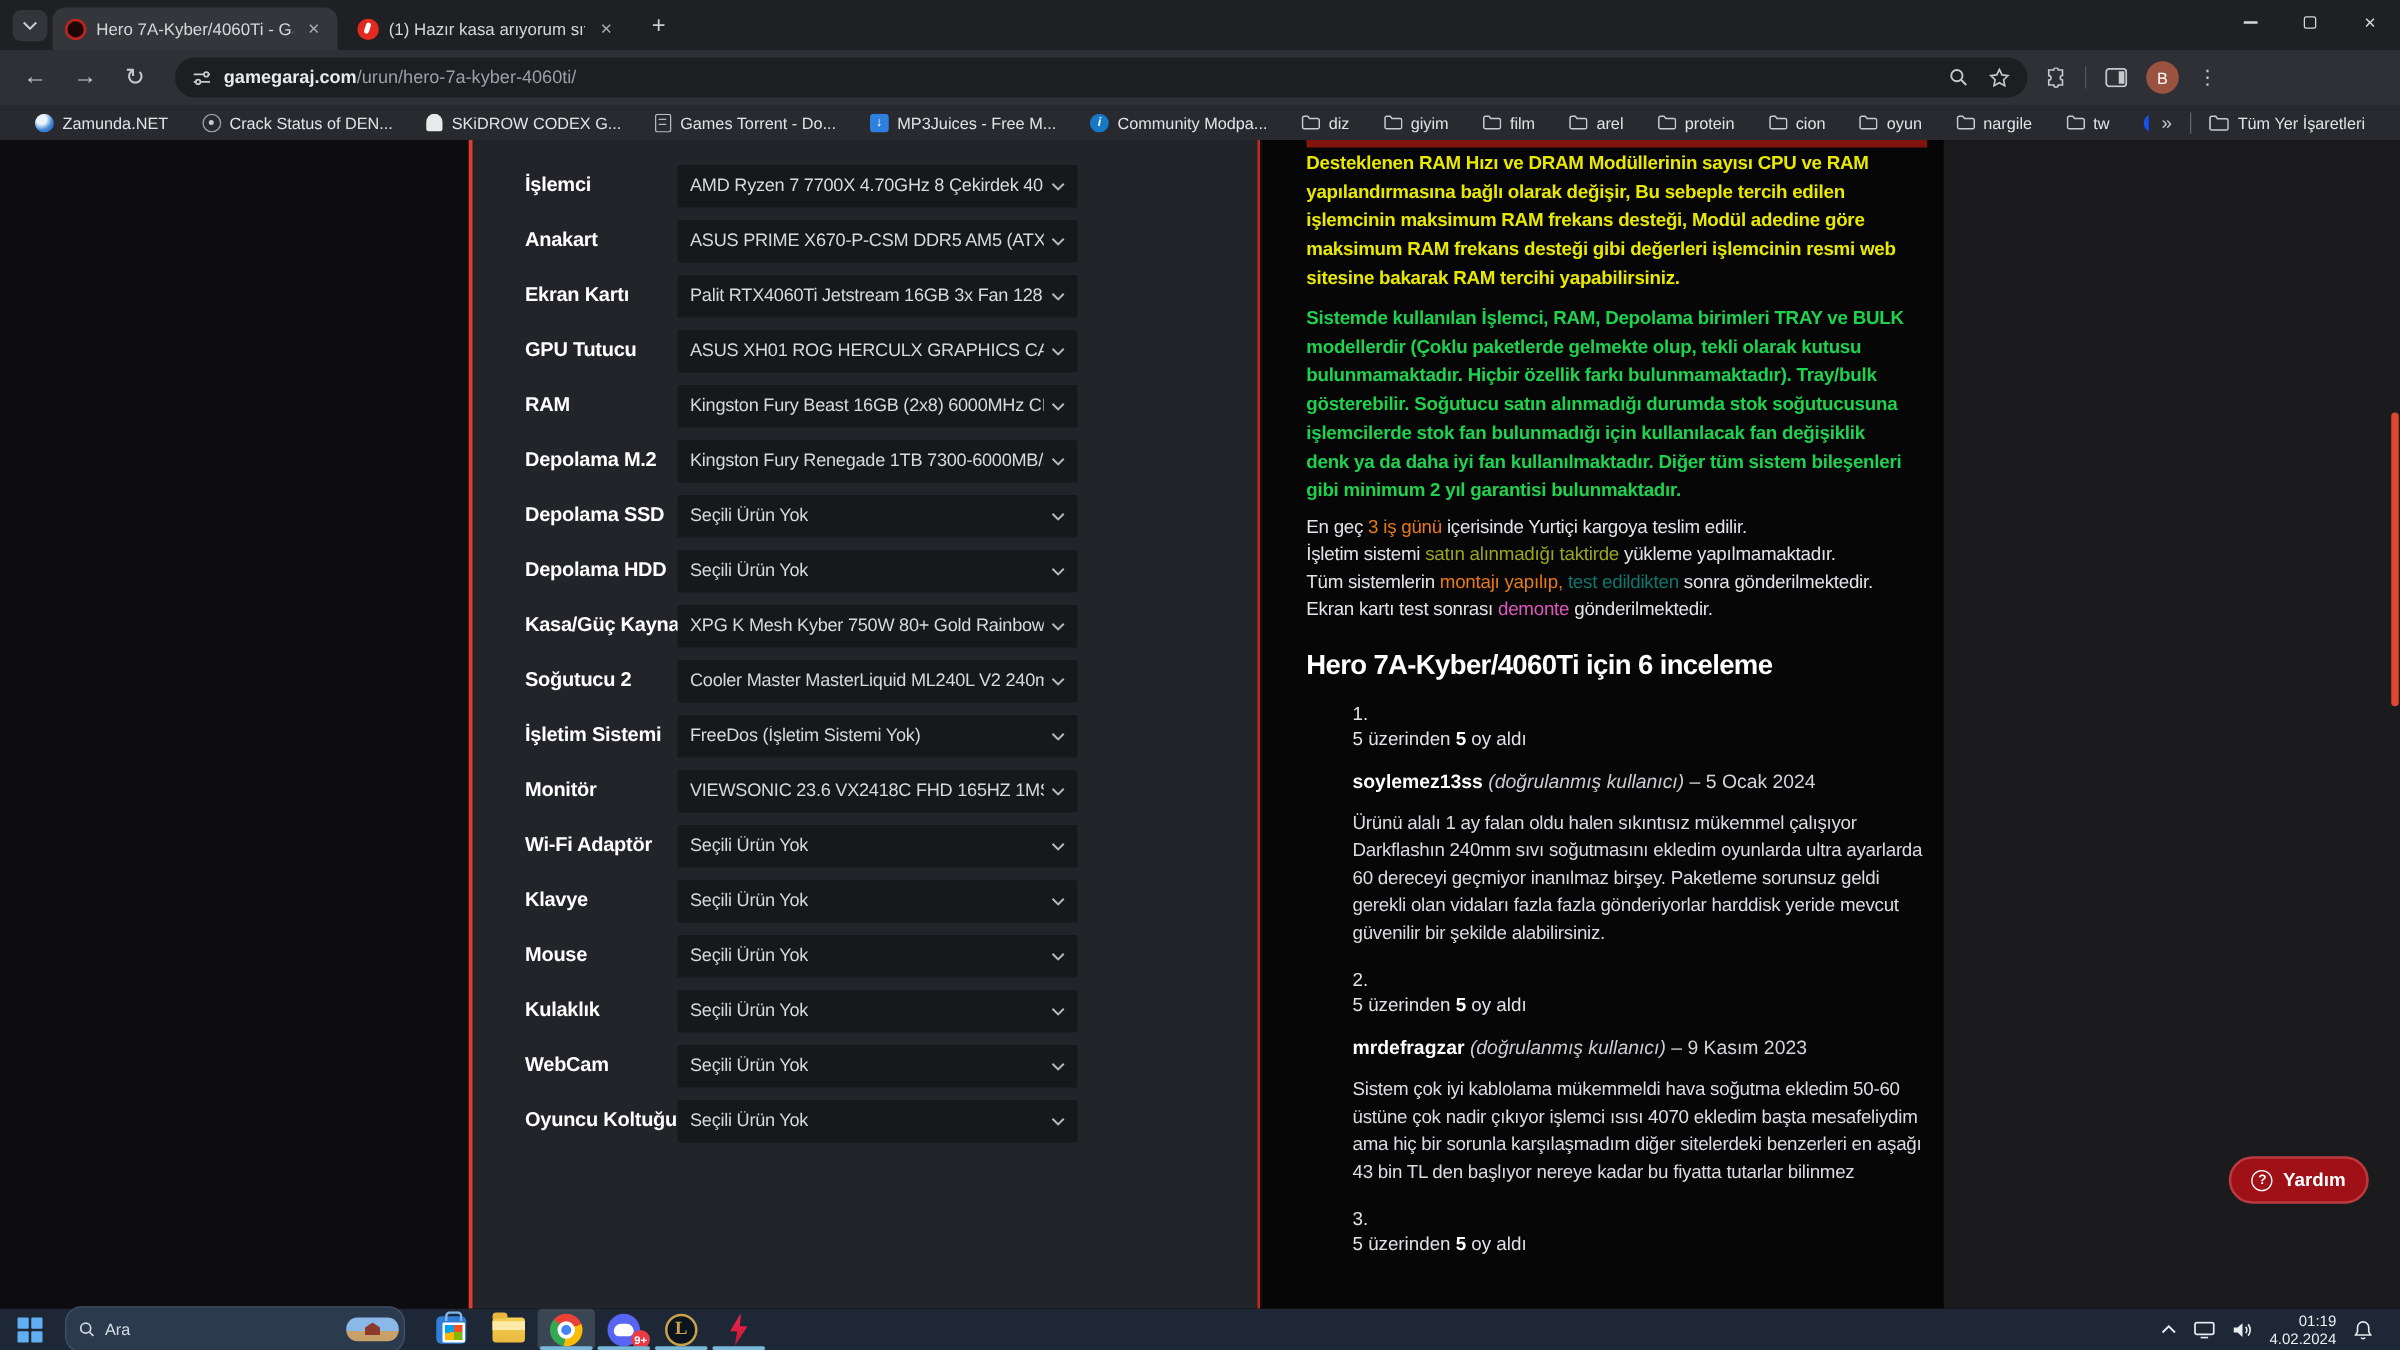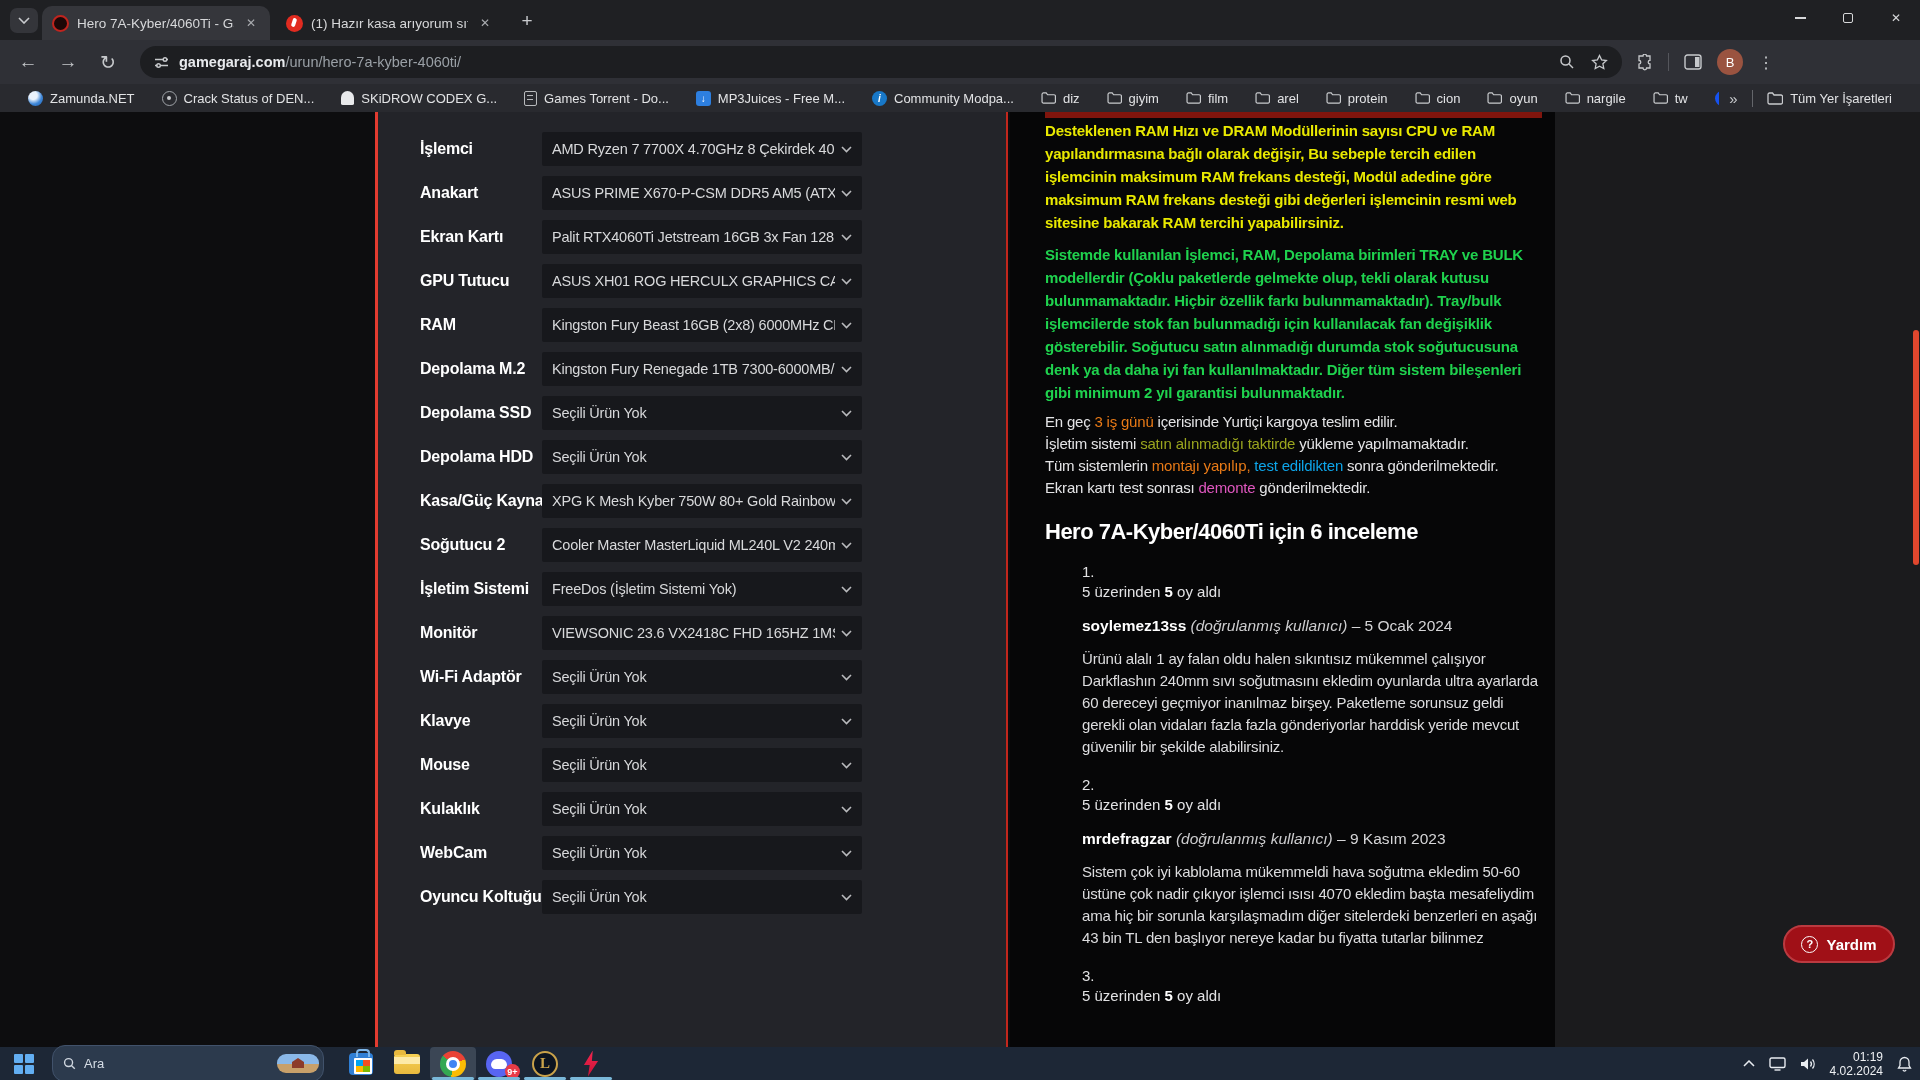--- a/index.html
+++ b/index.html
@@ -66,21 +66,21 @@
   .f-chev { flex:none; margin-left:6px; }
 
   
   .article { position:absolute; left:1045px; top:0; width:497px; height:935px; overflow:hidden; }
   .top-strip { width:100%; height:6px; background:#80150d; }
   .ln { white-space:nowrap; }
   .para-yellow { margin-top:1px; font-size:15px; font-weight:bold; color:#e9e900; line-height:23px; letter-spacing:-0.2px; }
   .para-green { margin-top:9px; font-size:15px; font-weight:bold; color:#1fd24e; line-height:23px; letter-spacing:-0.2px; }
   .info-lines { margin-top:7px; font-size:15px; line-height:22px; letter-spacing:-0.2px; }
   .c-white { color:#e4e4e6; } .c-orange { color:#e87a17; } .c-olive { color:#9aa51e; }
-  .c-yellow2 { color:#0ea5e9;text-align:center; } .c-pink { color:#df57bf; }
+  .c-yellow2 { color:#0f766e;text-align:center; } .c-pink { color:#df57bf; }
   .reviews-heading { margin-top:20px; font-size:22px; font-weight:bold; color:#ffffff; letter-spacing:-0.5px; }
   .reviews { margin-left:37px; margin-top:14px; }
   .review { margin-top:18px; }
   .r-num { font-size:15px; color:#e2e2e4; }
   .r-rating { font-size:15px; color:#e2e2e4; margin-top:3px; }
   .r-rating b { color:#fff; }
   .r-meta { margin-top:17px; font-size:15.5px; color:#d5d5d7; }
   .r-meta .author { font-weight:bold; color:#ffffff; }
   .r-meta .verified { font-style:italic; color:#cdcdcf; }
   .r-body { margin-top:13px; font-size:15px; line-height:22px; color:#dddddf; letter-spacing:-0.2px; }
@@ -110,21 +110,21 @@
   .ico-explorer { width:26px; height:20px; background:linear-gradient(#f7d154, #e8b93e); border-radius:3px; position:relative; }
   .ico-explorer::before { content:""; position:absolute; left:0; top:-4px; width:12px; height:5px; background:#e8b93e; border-radius:3px 3px 0 0; }
   .ico-explorer::after { content:""; position:absolute; left:0; top:3px; width:26px; height:7px; background:#fdeaa8; }
   .ico-chrome { width:26px; height:26px; border-radius:50%; background:conic-gradient(from -50deg, #ea4335 0 33%, #fbbc05 0 66%, #34a853 0); position:relative; }
   .ico-chrome::after { content:""; position:absolute; left:6px; top:6px; width:14px; height:14px; border-radius:50%; background:#4285f4; border:3px solid #fff; box-sizing:border-box; }
   .ico-discord { width:26px; height:26px; border-radius:50%; background:#5865f2; position:relative; }
   .ico-discord::before { content:""; position:absolute; left:5px; top:8px; width:16px; height:10px; background:#fff; border-radius:7px 7px 5px 5px; }
   .badge { position:absolute; right:2px; bottom:1px; min-width:15px; height:15px; border-radius:8px; background:#e83b46; color:#fff; font-size:9px; font-weight:bold; display:flex; align-items:center; justify-content:center; padding:0 2px; }
   .ico-lol { width:26px; height:26px; border-radius:50%; background:#0c1420; border:2px solid #c9a24a; color:#c9a24a; font-size:15px; font-weight:bold; display:flex; align-items:center; justify-content:center; font-family:"Liberation Serif", serif; }
   .ico-medal { width:22px; height:26px; background:linear-gradient(#f2264e, #c81236); clip-path:polygon(58% 0,18% 56%,44% 56%,36% 100%,82% 40%,54% 40%); }
-  .tray { margin-left:auto; display:flex; align-items:center; gap:14px; padding-right:8px; color:#e8ecf1; }
+  .tray { margin-left:auto; display:flex; align-items:center; gap:14px; padding-right:22px; color:#e8ecf1; }
   .clock { text-align:right; font-size:12px; line-height:14px; color:#eef0f3; }
 
   svg.gl { display:block; }
 </style>
 </head>
 <body>
 
 <div id="screen">
 
   <div class="titlebar">
@@ -519,22 +519,22 @@
           <div class="ln">Desteklenen RAM Hızı ve DRAM Modüllerinin sayısı CPU ve RAM</div>
           <div class="ln">yapılandırmasına bağlı olarak değişir, Bu sebeple tercih edilen</div>
           <div class="ln">işlemcinin maksimum RAM frekans desteği, Modül adedine göre</div>
           <div class="ln">maksimum RAM frekans desteği gibi değerleri işlemcinin resmi web</div>
           <div class="ln">sitesine bakarak RAM tercihi yapabilirsiniz.</div>
         </div>
         <div class="para-green">
           <div class="ln">Sistemde kullanılan İşlemci, RAM, Depolama birimleri TRAY ve BULK</div>
           <div class="ln">modellerdir (Çoklu paketlerde gelmekte olup, tekli olarak kutusu</div>
           <div class="ln">bulunmamaktadır. Hiçbir özellik farkı bulunmamaktadır). Tray/bulk</div>
+          <div class="ln">gösterebilir. Soğutucu satın alınmadığı durumda stok soğutucusuna</div>
           <div class="ln">işlemcilerde stok fan bulunmadığı için kullanılacak fan değişiklik</div>
-          <div class="ln">gösterebilir. Soğutucu satın alınmadığı durumda stok soğutucusuna</div>
           <div class="ln">denk ya da daha iyi fan kullanılmaktadır. Diğer tüm sistem bileşenleri</div>
           <div class="ln">gibi minimum 2 yıl garantisi bulunmaktadır.</div>
         </div>
         <div class="info-lines">
           <div class="ln"><span class="c-white">En geç </span><span class="c-orange">3 iş günü</span><span class="c-white"> içerisinde Yurtiçi kargoya teslim edilir.</span></div>
           <div class="ln"><span class="c-white">İşletim sistemi </span><span class="c-olive">satın alınmadığı taktirde</span><span class="c-white"> yükleme yapılmamaktadır.</span></div>
           <div class="ln"><span class="c-white">Tüm sistemlerin </span><span class="c-orange">montajı yapılıp,</span><span class="c-white"> </span><span class="c-yellow2">test edildikten</span><span class="c-white"> sonra gönderilmektedir.</span></div>
           <div class="ln"><span class="c-white">Ekran kartı test sonrası </span><span class="c-pink">demonte</span><span class="c-white"> gönderilmektedir.</span></div>
         </div>
         <div class="reviews-heading">Hero 7A-Kyber/4060Ti için 6 inceleme</div>

